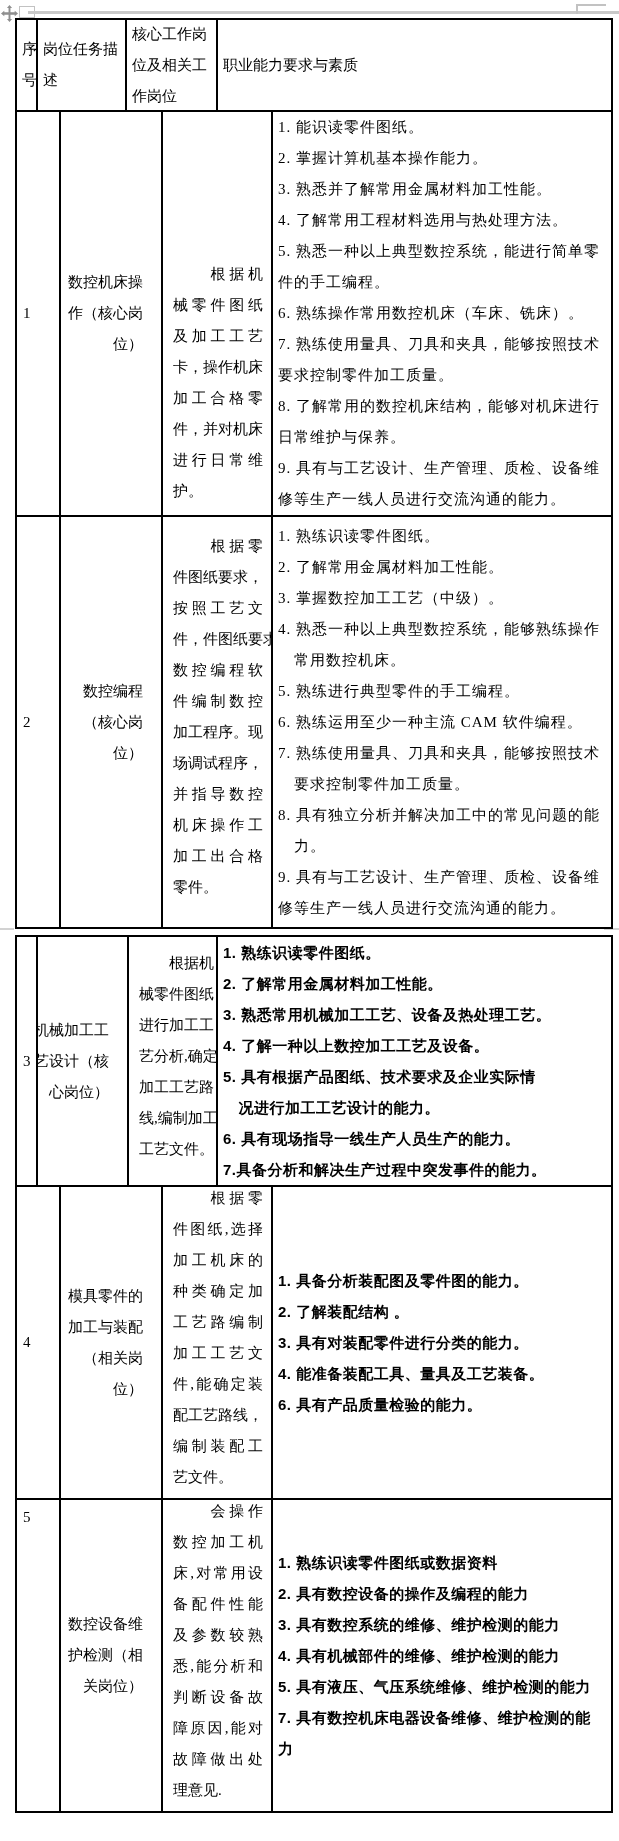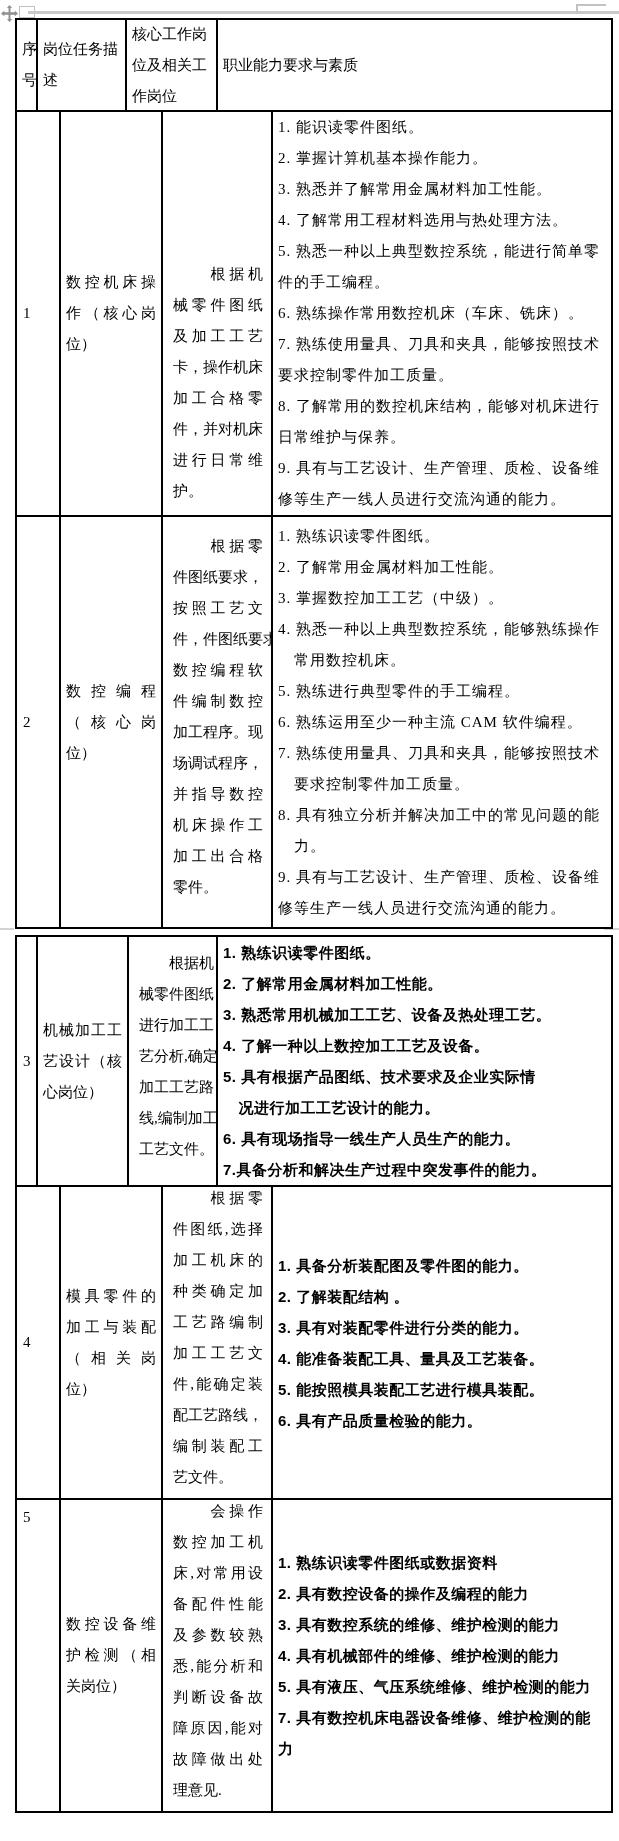--- a/index.html
+++ b/index.html
@@ -29,21 +29,21 @@
   
   .wide .c1{width:42px;}    .wide .c2{width:102px;}   .wide .c3{width:110px;}
   .c4{flex:1;}
 
   
   .rh{height:90px;} .r1{height:403px;} .r2{height:410px;}
   .r3{height:248px;} .r4{height:311px;} .r5{height:311px;}
 
   
   .cell-no{padding-left:6px;}
-  .cell-position{padding:0 5px;}
+  .cell-position{padding:0 18px;align-items:flex-end;}
   .cell-task{padding:0 8px 10px 10px;}
   .cell-ability{padding:0 6px 0 5px;}
   .hcell{padding:0 5px;letter-spacing:0;}
   .hcell-no{padding-left:5px;}
 
   .cell-position div,.cell-task div{white-space:nowrap;text-align:justify;text-align-last:justify;}
   .cell-position div:last-child,.cell-task div:last-child{text-align-last:left;}
   .cell-ability div{white-space:nowrap;letter-spacing:1px;}
 
   
@@ -216,21 +216,20 @@
           <div>件,能确定装</div>
           <div>配工艺路线，</div>
           <div>编制装配工</div>
           <div>艺文件。</div>
         </div>
       <div class="c c4 cell-ability">
           <div>1. 具备分析装配图及零件图的能力。</div>
           <div>2. 了解装配结构 。</div>
           <div>3. 具有对装配零件进行分类的能力。</div>
           <div>4. 能准备装配工具、量具及工艺装备。</div>
-          <div>5. 能按照模具装配工艺进行模具装配。</div>
           <div>6. 具有产品质量检验的能力。</div>
         </div>
     </div>
 
     <div class="row wide r5">
       <div class="c c1 cell-no">
           <div>5</div>
         </div>
       <div class="c c2 cell-position">
           <div>数控设备维</div>

